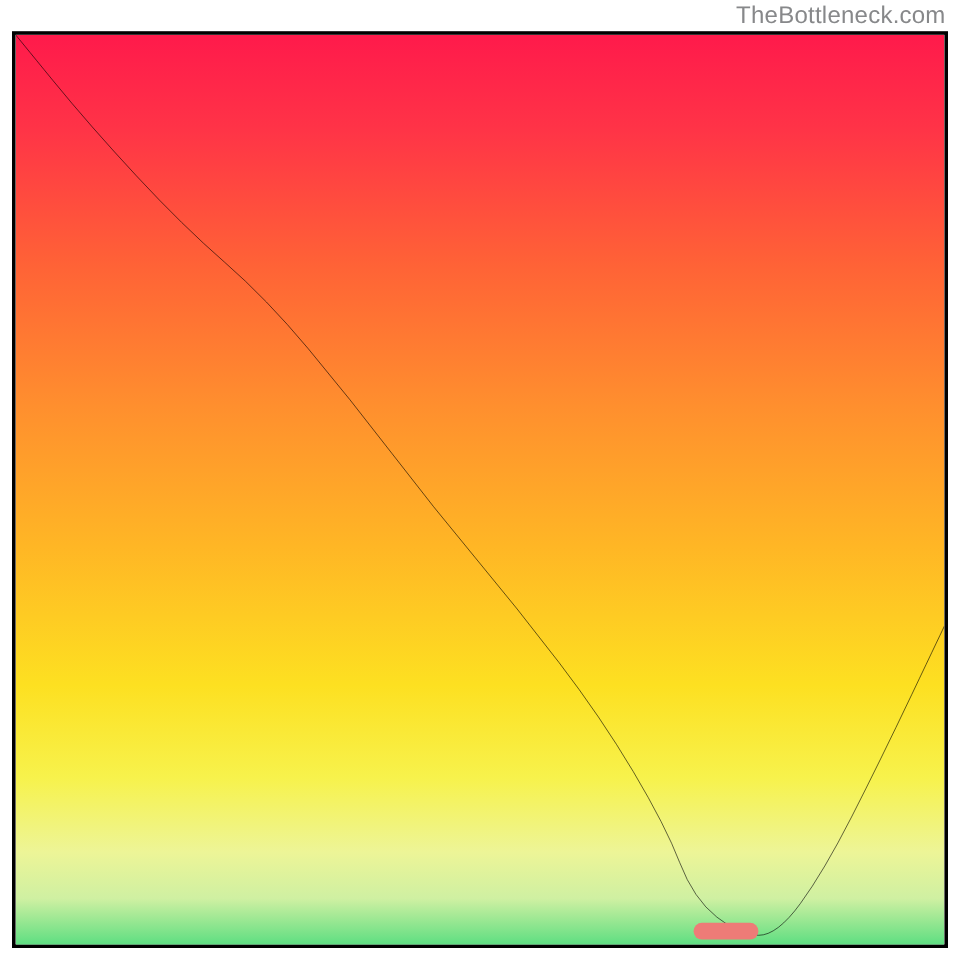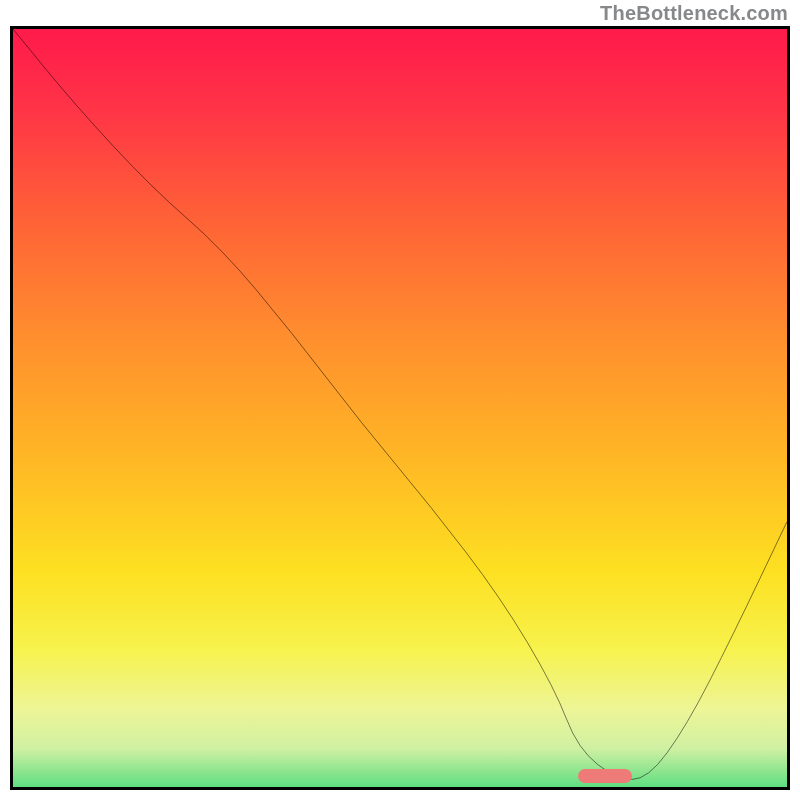--- a/index.html
+++ b/index.html
@@ -35,21 +35,21 @@
     height: 14px;
     border-radius: 7px;
     background: #ee7b77;
   }
   .watermark {
     position: absolute;
     top: 2px;
     right: 12px;
     font-family: Arial, Helvetica, sans-serif;
     font-size: 20px;
-    font-weight: 700;
+    font-weight: 400;
     color: #87888a;
     letter-spacing: 0.2px;
   }
 </style>
 </head>
 <body>
 
 <div class="watermark">TheBottleneck.com</div>
 
 <div class="frame">

